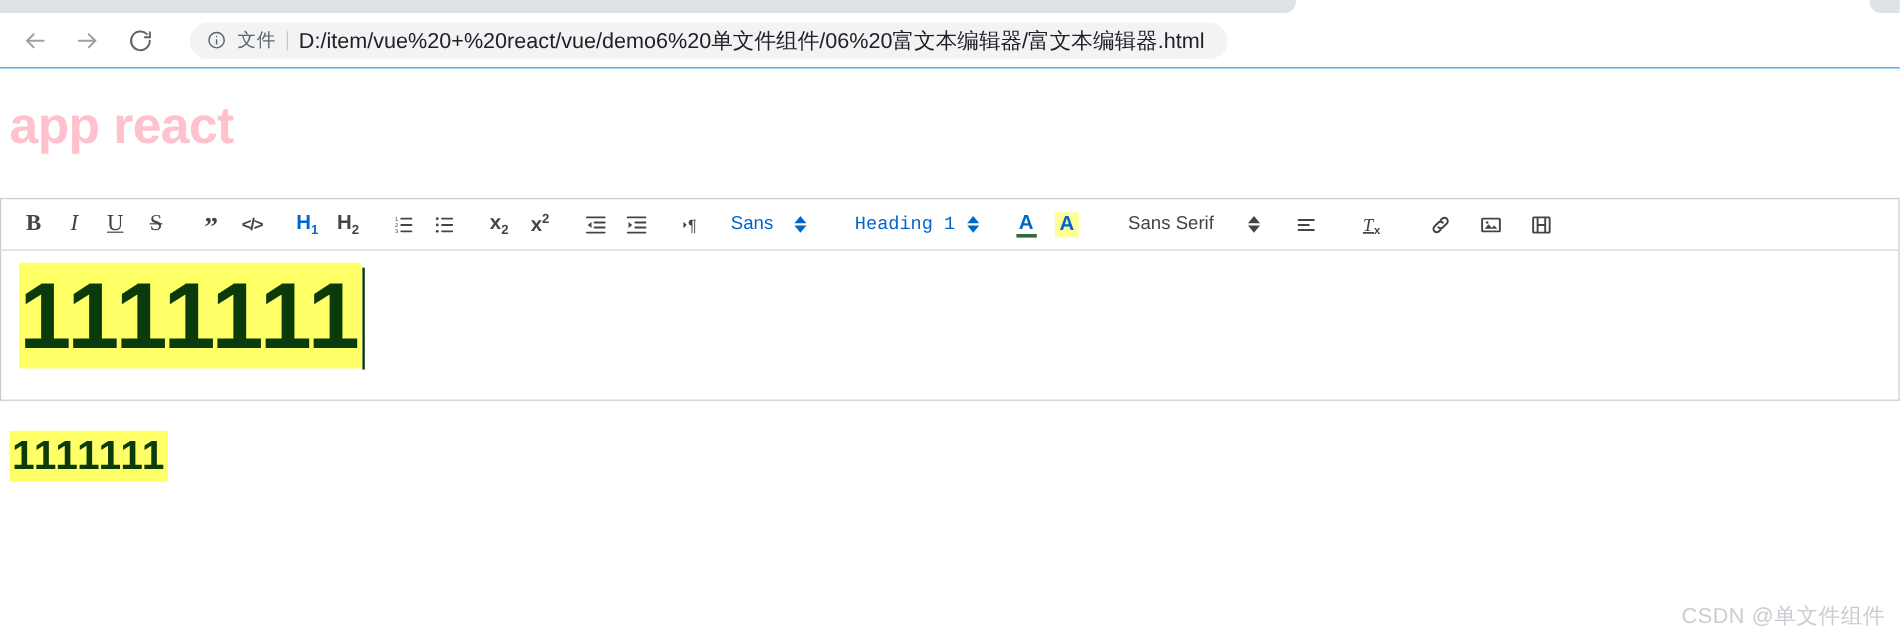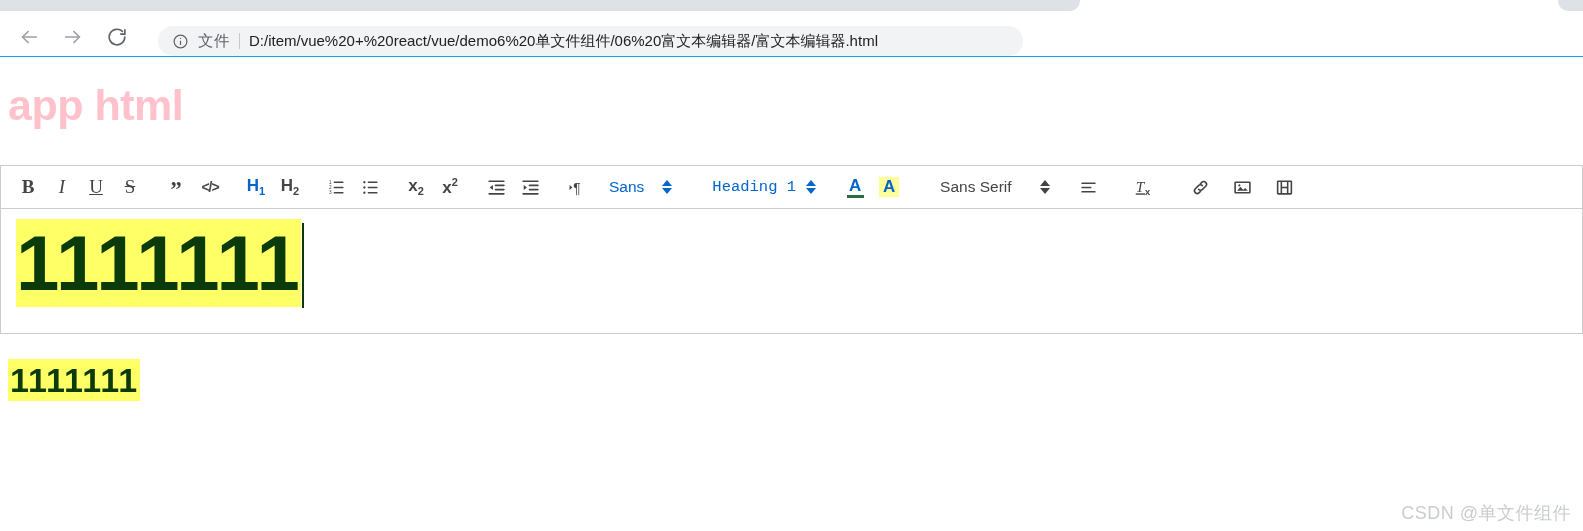--- a/index.html
+++ b/index.html
@@ -37,21 +37,21 @@
     border-bottom-left-radius: 10px;
   }
 
   .toolbar-chrome {
     position: absolute;
     left: 0; top: 11px;
     width: 1583px; height: 45px;
     background: #ffffff;
     border-bottom: 3px solid #0ea5e9;
     display: flex;
-    align-items: flex-end;
+    align-items: center;
   }
   .nav-btn {
     width: 38px; height: 38px;
     margin-left: 6px;
     display: flex;
     align-items: center;
     justify-content: center;
     border-radius: 50%;
   }
   .nav-btn svg { display: block; }
@@ -79,21 +79,21 @@
   }
   .omni-sep {
     flex: none;
     width: 1px; height: 16px;
     background: #c6c9cc;
     margin: 0 9px;
   }
   .omni-url {
     flex: 1;
     color: #202124;
-    font-size: 15px;
+    font-size: 18px;
     white-space: nowrap;
     overflow: hidden;
   }
 
   
   .page {
     position: absolute;
     left: 0; top: 57px;
     width: 1583px;
     height: 474px;
@@ -310,21 +310,21 @@
       </svg>
     </span>
     <span class="omni-scheme">文件</span>
     <span class="omni-sep"></span>
     <span class="omni-url">D:/item/vue%20+%20react/vue/demo6%20单文件组件/06%20富文本编辑器/富文本编辑器.html</span>
   </div>
 </div>
 
 <div class="page">
 
-  <div class="app-title">app html</div>
+  <div class="app-title">app react</div>
 
   <div class="quill">
 
     <div class="ql-toolbar">
 
       <div class="ql-group">
         <div class="ql-btn">
           <span class="fmt-b">B</span>
         </div>
         <div class="ql-btn">

